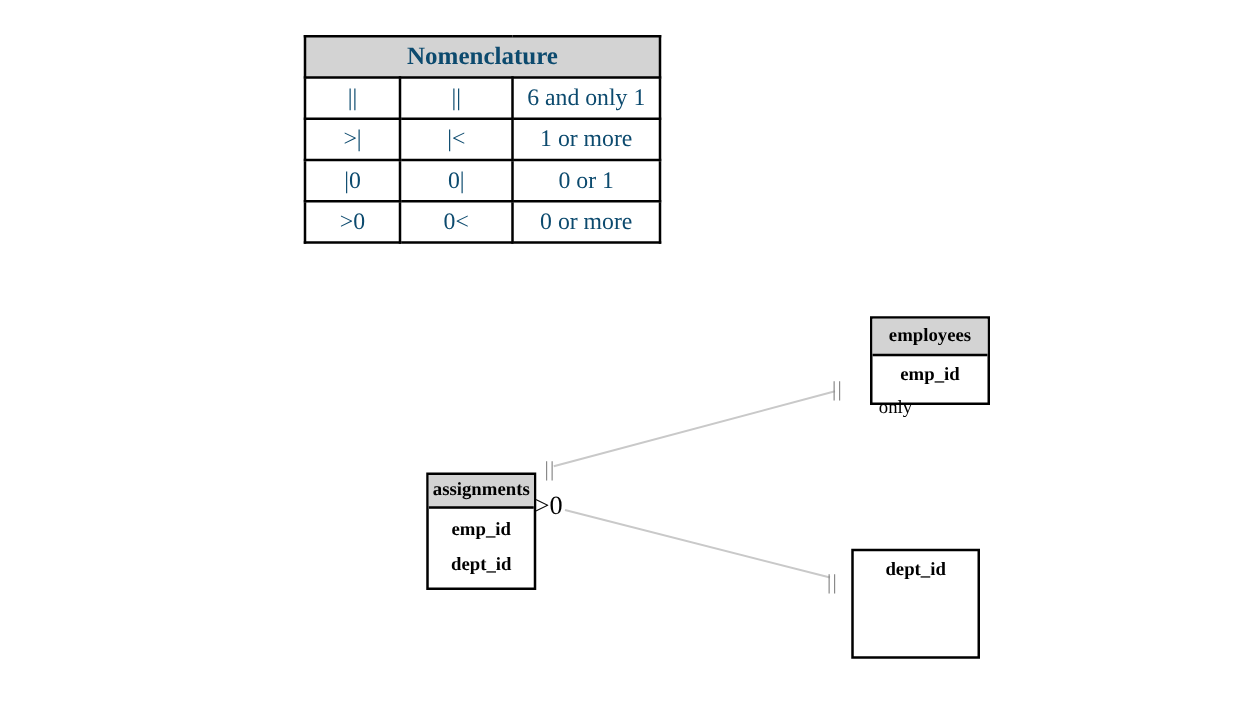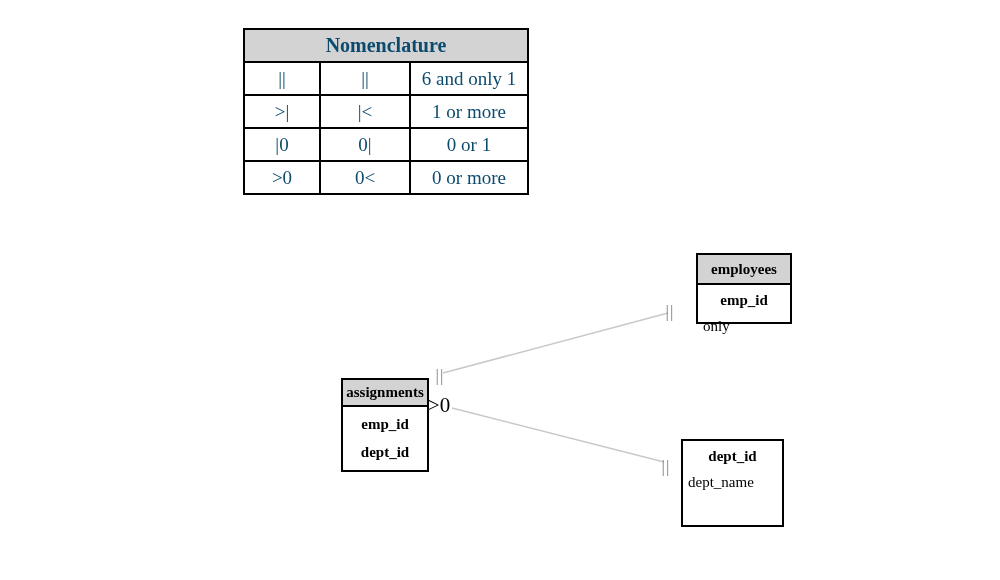--- a/index.html
+++ b/index.html
@@ -183,21 +183,20 @@
     <div class="entity-header">assignments</div>
     <div class="entity-body">
       <div class="field pk">emp_id</div>
       <div class="field pk">dept_id</div>
     </div>
   </div>
 
   <div class="entity" id="entity-departments">
     <div class="entity-body">
       <div class="field pk">dept_id</div>
-      <div class="field plain">dept_name</div>
     </div>
   </div>
 
   <span class="marker" id="marker-rel1-from">||</span>
   <span class="marker" id="marker-rel1-to">||</span>
   <span class="marker black" id="marker-rel2-from">&gt;0</span>
   <span class="marker" id="marker-rel2-to">||</span>
 
 </div>
 

